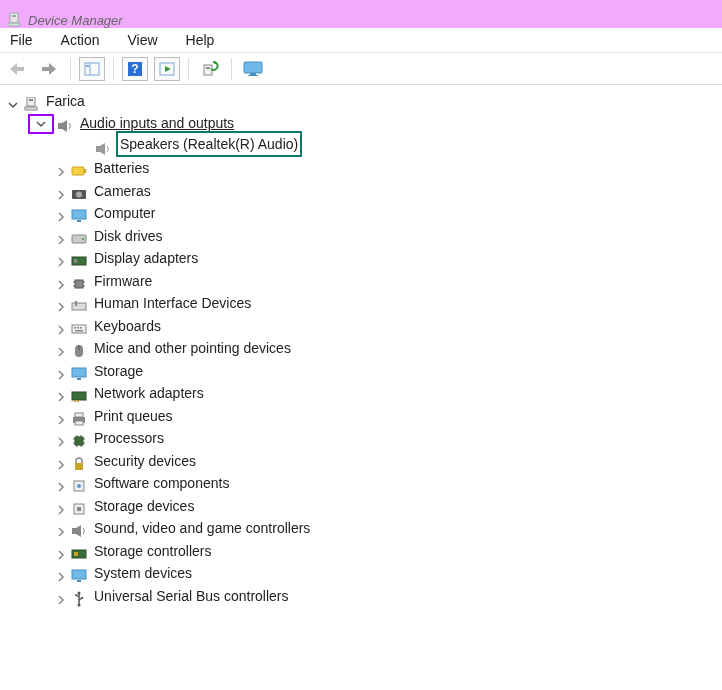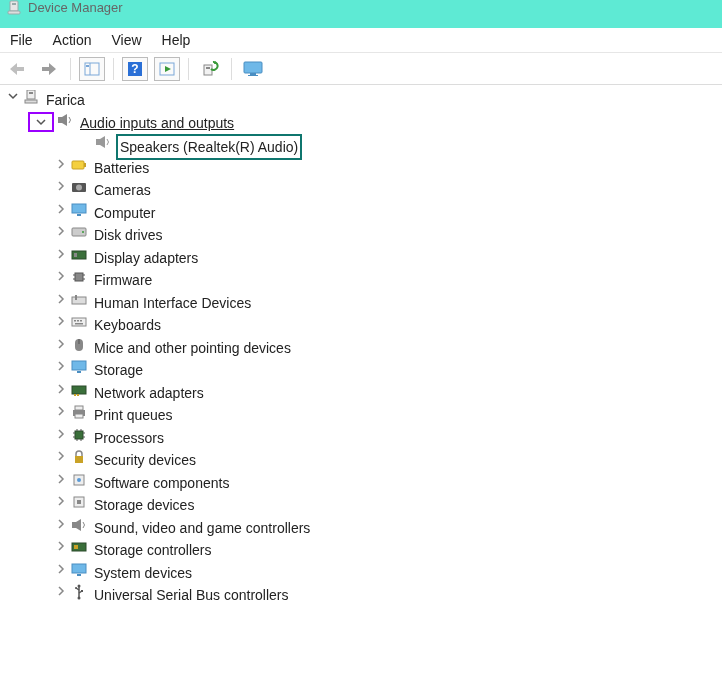--- a/index.html
+++ b/index.html
@@ -8,34 +8,35 @@
     font-family: "Segoe UI", Tahoma, sans-serif;
     font-size: 13px;
     color: #222;
     background: #fff;
     width: 722px;
     height: 690px;
     overflow: hidden;
   }
   .titlebar {
     display: flex;
-    align-items: flex-start;
+    align-items: flex-end;
     height: 28px;
     padding: 0 6px;
-    background: #5eead4;
+    background: #f0abfc;
     color: #666;
     font-size: 13px;
+    font-style: italic;
   }
   .titlebar .app-icon {
     width: 16px; height: 16px; margin-right: 6px;
     display: inline-flex; align-items: center; justify-content: center;
   }
   .menubar {
     display: flex;
-    gap: 20px;
+    gap: 28px;
     padding: 4px 10px;
     font-size: 14px;
     color: #222;
     border-bottom: 1px solid #e6e6e6;
   }
   .menubar span { cursor: default; }
   .toolbar {
     display: flex;
     align-items: center;
     gap: 6px;
@@ -55,21 +56,21 @@
     border: 1px solid #bcbcbc;
     background: #fafafa;
   }
   .tree {
     padding: 4px 0 10px 6px;
     line-height: 22px;
     font-size: 14px;
   }
   .row {
     display: flex;
-    align-items: flex-start;
+    align-items: flex-end;
     height: 22.5px;
     white-space: nowrap;
   }
   .chev {
     width: 14px; height: 14px;
     display: inline-flex; align-items: center; justify-content: center;
     color: #666;
     font-size: 10px;
     margin-right: 2px;
   }

